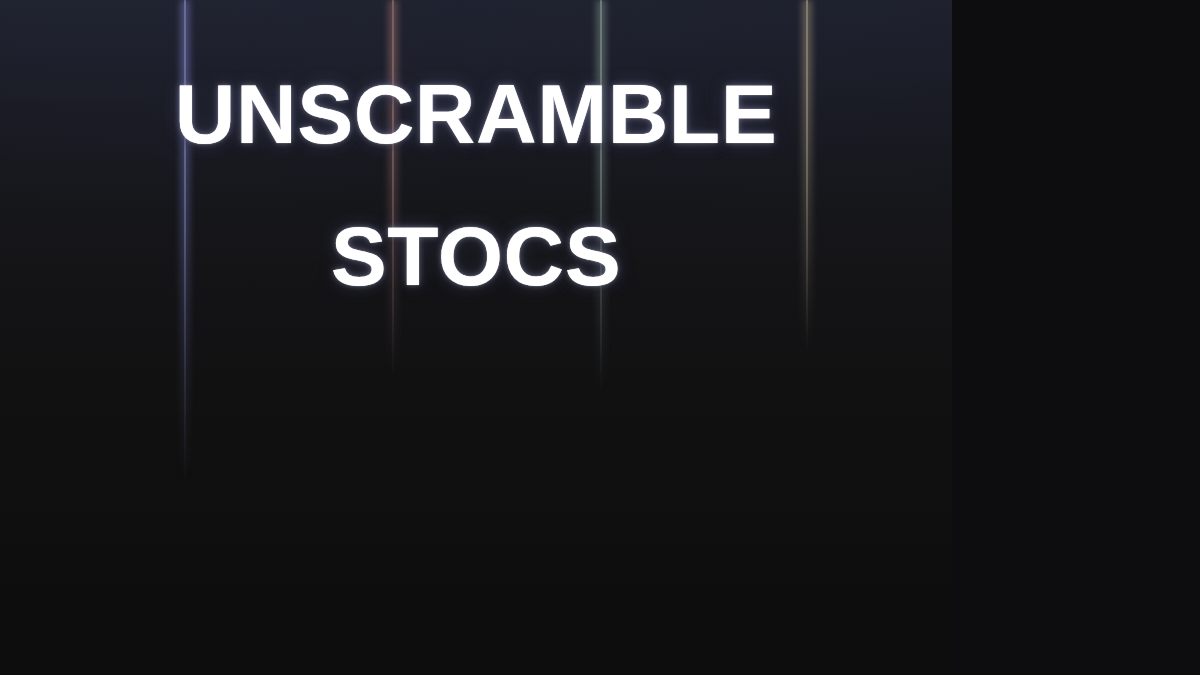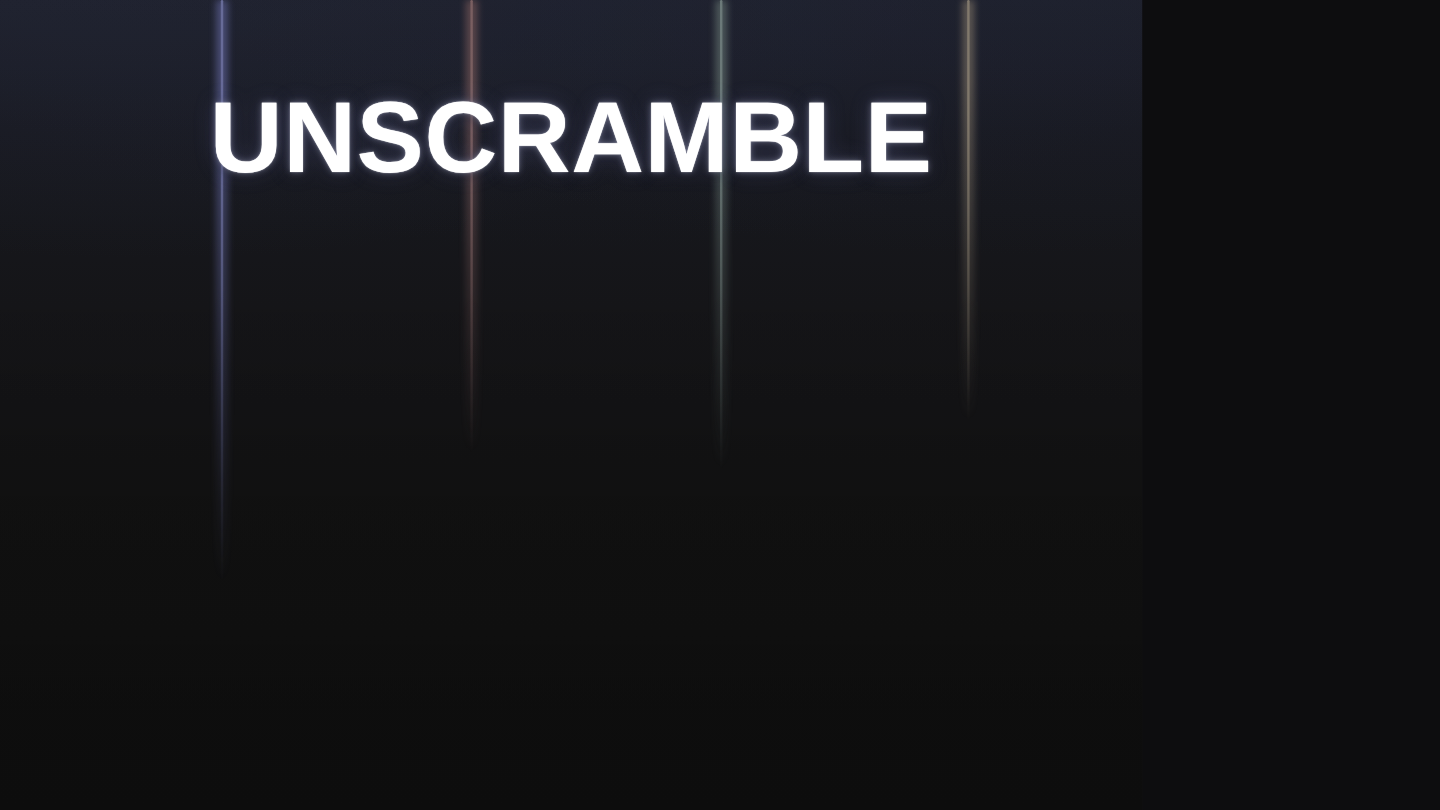--- a/index.html
+++ b/index.html
@@ -143,15 +143,16 @@
     <div class="vline" style="left: 1015.2px; opacity: 1;">
       <div class="halo" style="background: linear-gradient(rgb(47, 74, 150) 0%, rgb(47, 74, 150) 10%, rgba(0, 0, 0, 0) 66%);"></div>
       <div class="core" style="background: linear-gradient(rgb(58, 91, 176) 0%, rgb(58, 91, 176) 14%, rgba(0, 0, 0, 0) 66%);"></div>
     </div>
   </div>
 
   <div class="bg-darken-bottom"></div>
 
   <div class="headline">
     <span class="line-text word-1">UNSCRAMBLE</span>
+    <span class="line-text word-2">STOCS</span>
   </div>
 
 </div>
 
 </body></html>

